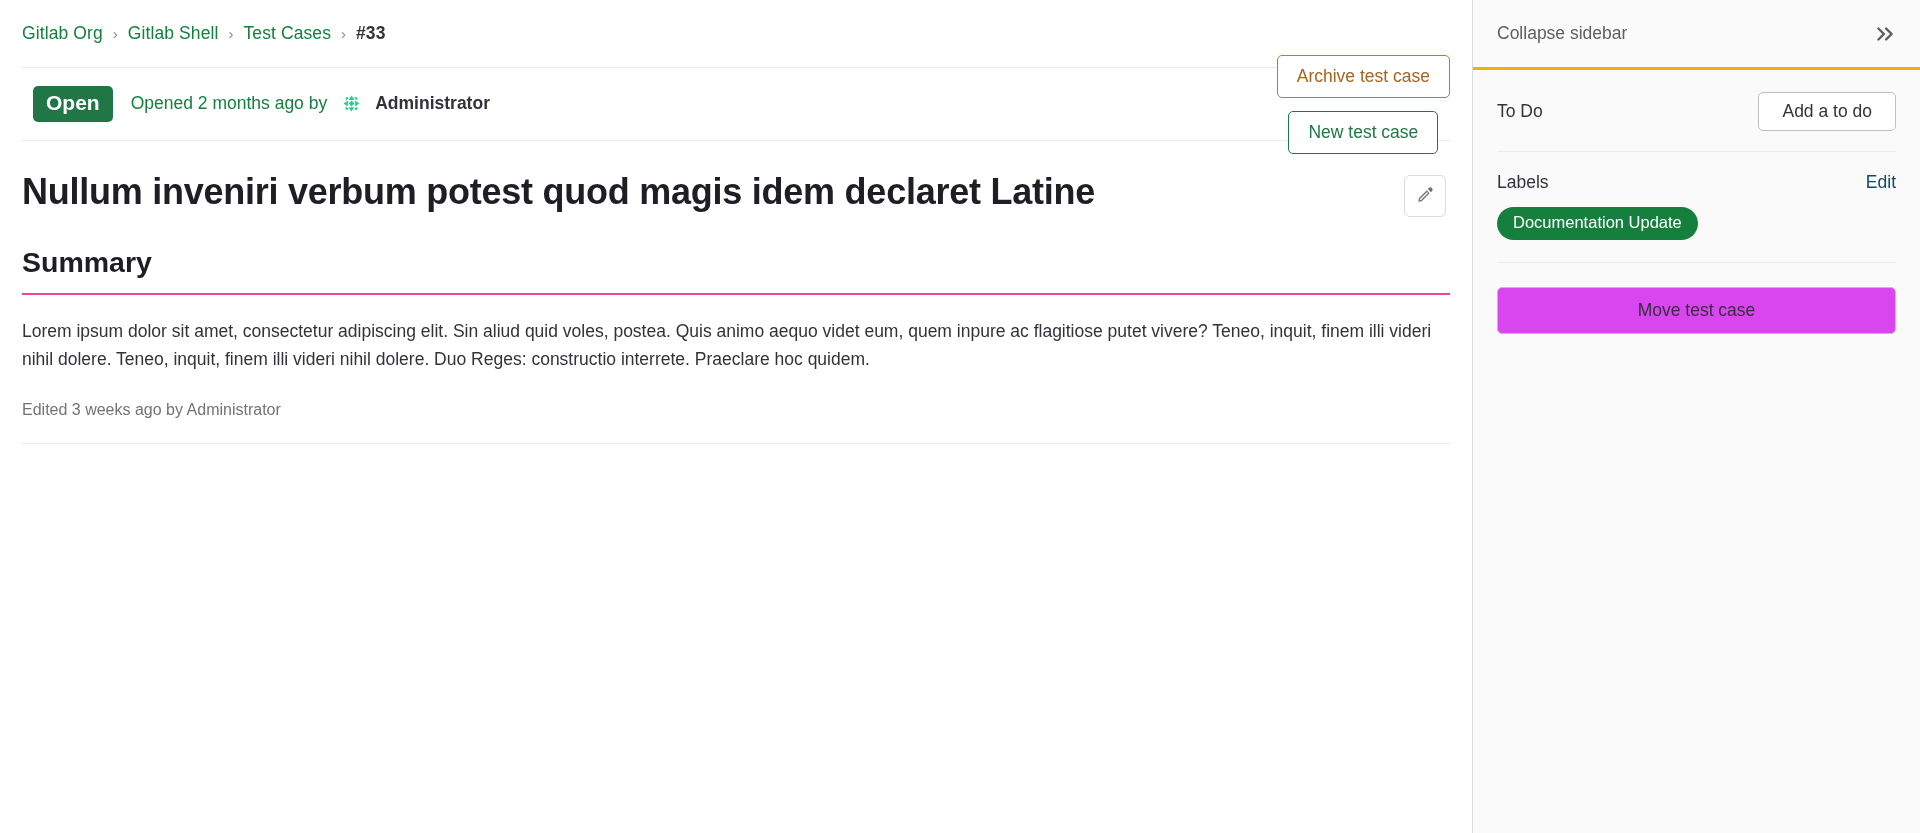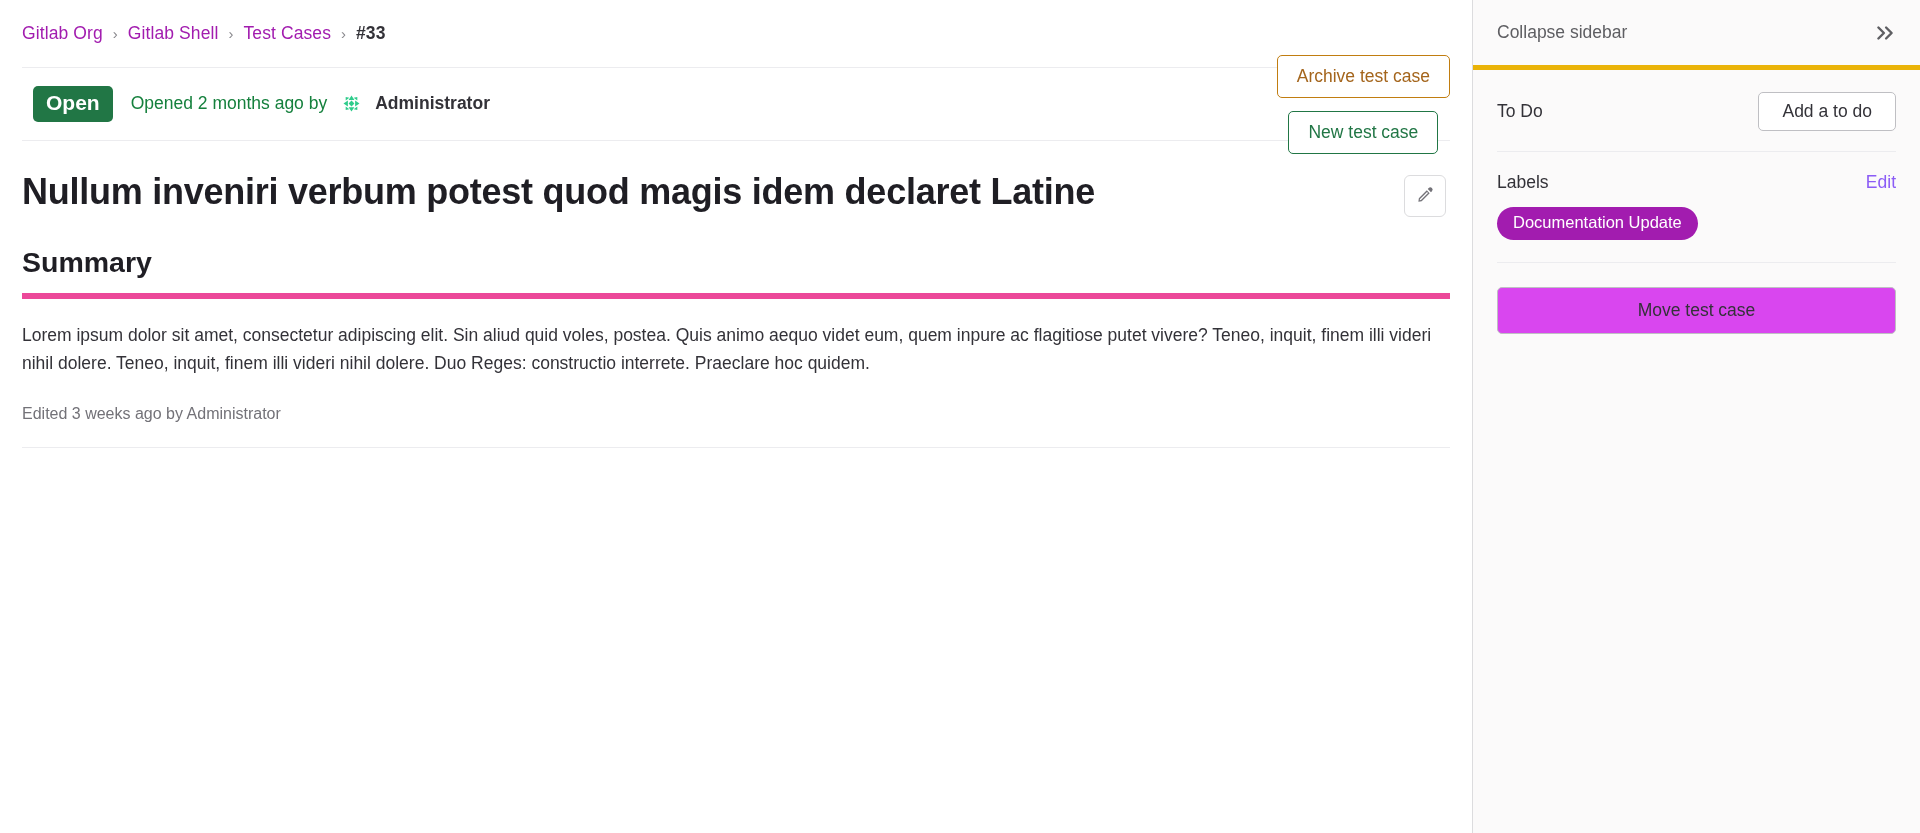--- a/index.html
+++ b/index.html
@@ -30,21 +30,21 @@
   
   .breadcrumb-row {
     height: 68px;
     display: flex;
     align-items: center;
     border-bottom: 1px solid #ececef;
     padding-left: 0;
   }
   .crumb {
     font-size: 17.5px;
-    color: #a21caf;
+    color: #15803d;
     text-decoration: none;
     letter-spacing: .1px;
   }
   .crumb.current { color: #333238; font-weight: 700; }
   .crumb-sep {
     color: #89888d;
     font-size: 15px;
     margin: 0 10px;
     line-height: 1;
   }
@@ -139,21 +139,21 @@
     margin-right: 4px;
   }
 
   
   .summary-heading {
     font-size: 28.5px;
     font-weight: 700;
     color: #1f1e24;
     margin: 27px 0 0 0;
     padding-bottom: 12px;
-    border-bottom: 6px solid #ec4899;
+    border-bottom: 2px solid #ec4899;
     line-height: 1.3;
   }
   .body-text {
     font-size: 17.5px;
     line-height: 1.62;
     color: #333238;
     margin: 22px 0 0 0;
     max-width: 1415px;
   }
   .edited-note {
@@ -173,21 +173,21 @@
     background: #fbfafa;
     border-left: 1px solid #dcdcde;
     display: flex;
     flex-direction: column;
     padding: 0 24px;
   }
   .sb-header {
     height: 70px;
     display: flex;
     align-items: center;
-    border-bottom: 5px solid #eab308;
+    border-bottom: 3px solid #eab308;
     margin: 0 -24px;
     padding: 0 24px;
   }
   .sb-collapse-label {
     font-size: 17.5px;
     color: #5e5e62;
     flex: 1 1 auto;
   }
   .chev {
     color: #5e5e62;
@@ -226,21 +226,21 @@
     display: flex;
     align-items: baseline;
   }
   .sb-labels-title {
     font-size: 17.5px;
     color: #333238;
     flex: 1 1 auto;
   }
   .sb-edit-link {
     font-size: 17.5px;
-    color: #8b5cf6;
+    color: #0c4a6e;
     text-decoration: none;
     cursor: pointer;
   }
   .label-pill {
     display: inline-block;
     margin-top: 14px;
     background: #eca54c;
     color: #ffffff;
     font-size: 16.5px;
     border-radius: 100px;
@@ -344,19 +344,19 @@
     <div class="sb-block">
       <span class="sb-block-title">To Do</span>
       <button class="btn-todo">Add a to do</button>
     </div>
 
     <div class="sb-labels">
       <div class="sb-labels-head">
         <span class="sb-labels-title">Labels</span>
         <a class="sb-edit-link" href="#">Edit</a>
       </div>
-      <span class="label-pill" style="background: #a21caf; color: rgb(255, 255, 255);">Documentation Update</span>
+      <span class="label-pill" style="background: #15803d; color: rgb(255, 255, 255);">Documentation Update</span>
     </div>
 
     <button class="btn-move">Move test case</button>
   </div>
 
 </div>
 
 </body></html>

